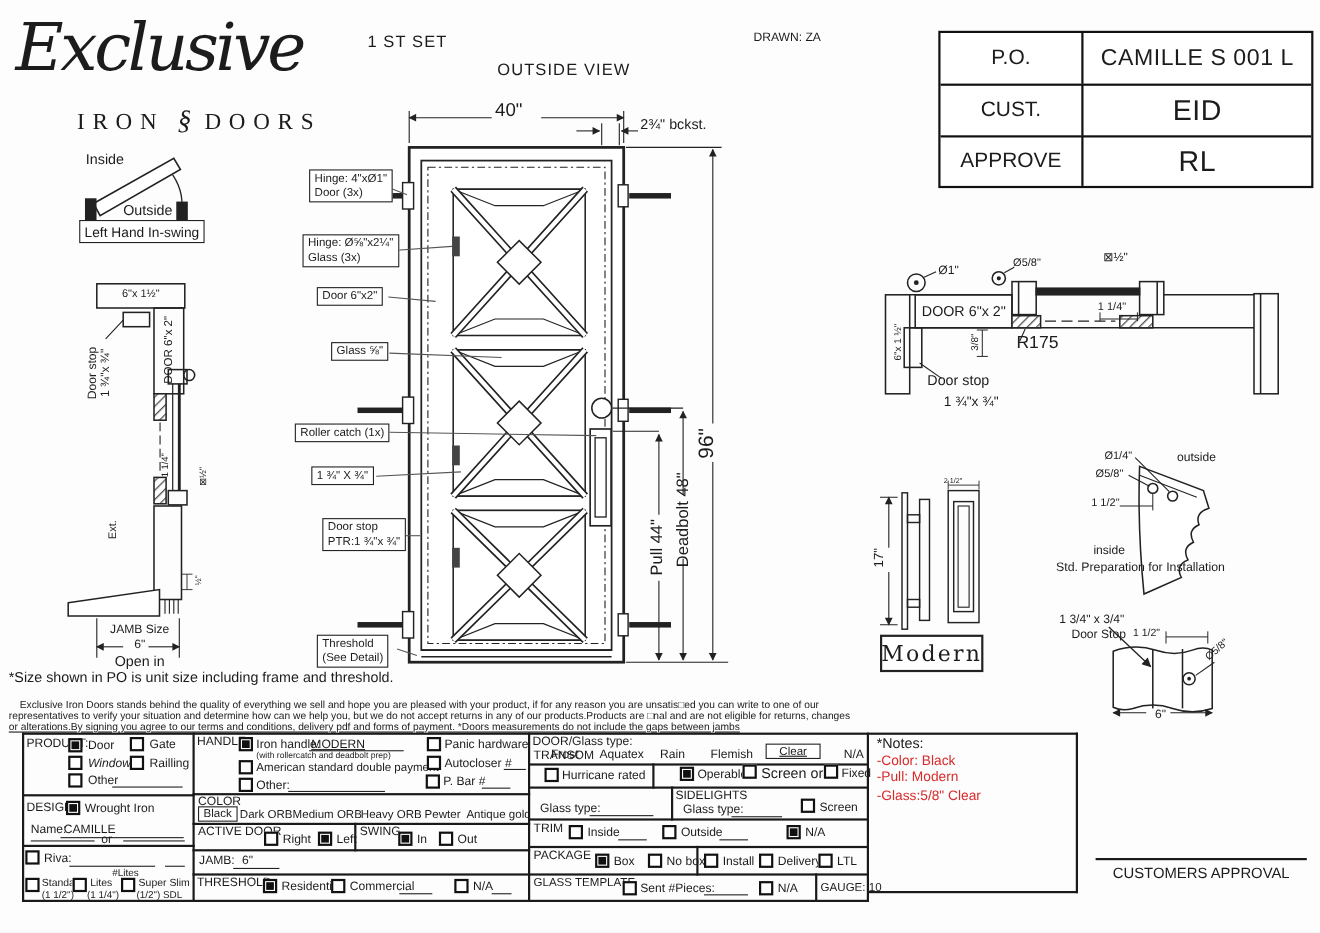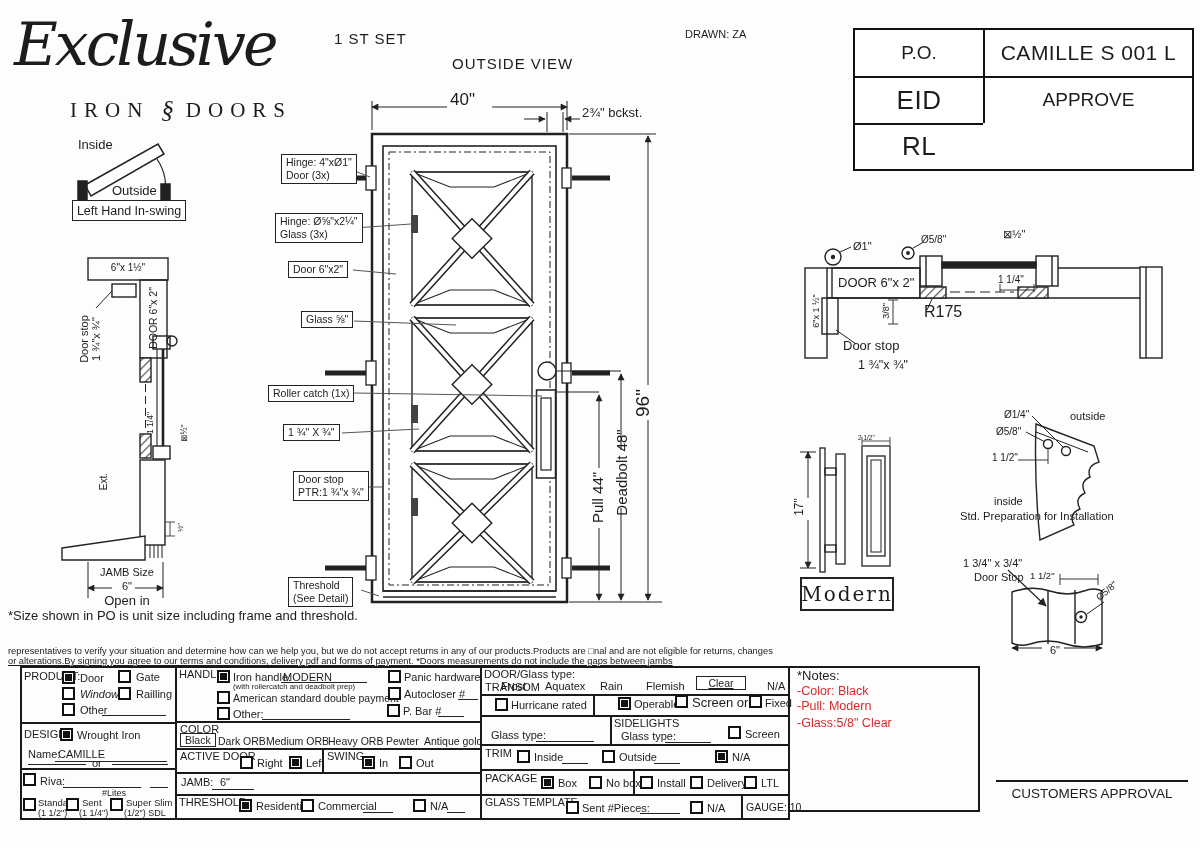--- a/index.html
+++ b/index.html
@@ -231,20 +231,21 @@
     <span style="font-size:25px;font-style:italic">§</span>
     <span style="font-size:21px;letter-spacing:7px">DOORS</span>
   </div>
   <div class="lb" style="left:334px;top:30px;font-size:15px;letter-spacing:1px">1 ST SET</div>
   <div class="lb" style="left:452px;top:55px;font-size:15px;letter-spacing:1px">OUTSIDE VIEW</div>
   <div class="lb" style="left:685px;top:28px;font-size:11px">DRAWN: ZA</div>
 
   <div class="pot">
     <div class="k">P.O.</div>
     <div class="v">CAMILLE S 001 L</div>
+    <div class="k">CUST.</div>
     <div class="v" style="font-size:26px">EID</div>
     <div class="k">APPROVE</div>
     <div class="v" style="font-size:26px">RL</div>
   </div>
 
   <div class="lb" style="left:78px;top:138px;font-size:13px">Inside</div>
   <div class="lb" style="left:112px;top:184px;font-size:13px">Outside</div>
   <div class="caption-box" style="left:72px;top:200px;width:112px;height:19px">Left Hand In-swing</div>
 
   <div class="lb" style="left:450px;top:90px;font-size:17px">40"</div>
@@ -310,20 +311,21 @@
   <div class="lb" style="left:994px;top:495px;font-size:11px">inside</div>
   <div class="lb" style="left:960px;top:510px;font-size:11.2px">Std. Preparation for Installation</div>
 
   <div class="lb" style="left:963px;top:557px;font-size:11px">1 3/4" x 3/4"</div>
   <div class="lb" style="left:974px;top:571px;font-size: 11px">Door Stop</div>
   <div class="lb" style="left:1030px;top:571px;font-size:9.5px">1 1/2"</div>
   <div class="lb" style="left:1095px;top:586px;font-size:9.5px;transform:rotate(-40deg)">Ø5/8"</div>
   <div class="lb" style="left:1047px;top:644px;font-size:11px;background:#fdfdfd;padding:0 3px">6"</div>
 
   <div class="lb" style="left:8px;top:609px;font-size:13px">*Size shown in PO is unit size including frame and threshold.</div>
+  <div class="lb" style="left:18px;top:636px;font-size:9.3px">Exclusive Iron Doors stands behind the quality of everything we sell and hope you are pleased with your product, if for any reason you are unsatis□ed you can write to one of our</div>
   <div class="lb" style="left:8px;top:646px;font-size:9.3px">representatives to verify your situation and determine how can we help you, but we do not accept returns in any of our products.Products are □nal and are not eligible for returns, changes</div>
   <div class="lb u" style="left:8px;top:656px;font-size:9.3px">or alterations.By signing you agree to our terms and conditions, delivery pdf and forms of payment. *Doors measurements do not include the gaps between jambs</div>
 
   <div>
     <div class="hl" style="left:20px;top:666px;width:960px"></div>
     <div class="hl" style="left:20px;top:818px;width:770px"></div>
     <div class="hl" style="left:790px;top:810px;width:190px"></div>
     <div class="vl" style="left:20px;top:666px;height:154px"></div>
     <div class="vl" style="left:978px;top:666px;height:146px"></div>
     <div class="vl" style="left:788px;top:666px;height:154px"></div>
@@ -392,21 +394,21 @@
 
   <span class="cb" style="left:23px;top:773px"></span>
   <div class="lb" style="left:40px;top:775px">Riva:</div>
   <div class="ul" style="left:63px;top:787px;width:78px"></div>
   <div class="ul" style="left:150px;top:787px;width:18px"></div>
   <div class="lb" style="left:102px;top:788px;font-size:9px">#Lites</div>
   <span class="cb" style="left:23px;top:798px"></span>
   <div class="lb" style="left:38px;top:798px;font-size:9.5px">Standard</div>
   <div class="lb" style="left:38px;top:808px;font-size:9px">(1 1/2")</div>
   <span class="cb" style="left:66px;top:798px"></span>
-  <div class="lb" style="left:82px;top:798px;font-size:9.5px">Sent</div>
+  <div class="lb" style="left:82px;top:798px;font-size:9.5px">Lites</div>
   <div class="lb" style="left:79px;top:808px;font-size:9px">(1 1/4")</div>
   <span class="cb" style="left:110px;top:798px"></span>
   <div class="lb" style="left:126px;top:798px;font-size:9.5px">Super Slim</div>
   <div class="lb" style="left:124px;top:808px;font-size:9px">(1/2") SDL</div>
 
   <div class="lb" style="left:180px;top:723px">COLOR</div>
   <span class="optbox" style="left:180px;top:733px">Black</span>
   <div class="lb" style="left:218px;top:735px;font-size:10.5px">Dark ORB</div>
   <div class="lb" style="left:266px;top:735px;font-size:10.5px">Medium ORB</div>
   <div class="lb" style="left:328px;top:735px;font-size:10.5px">Heavy ORB</div>

